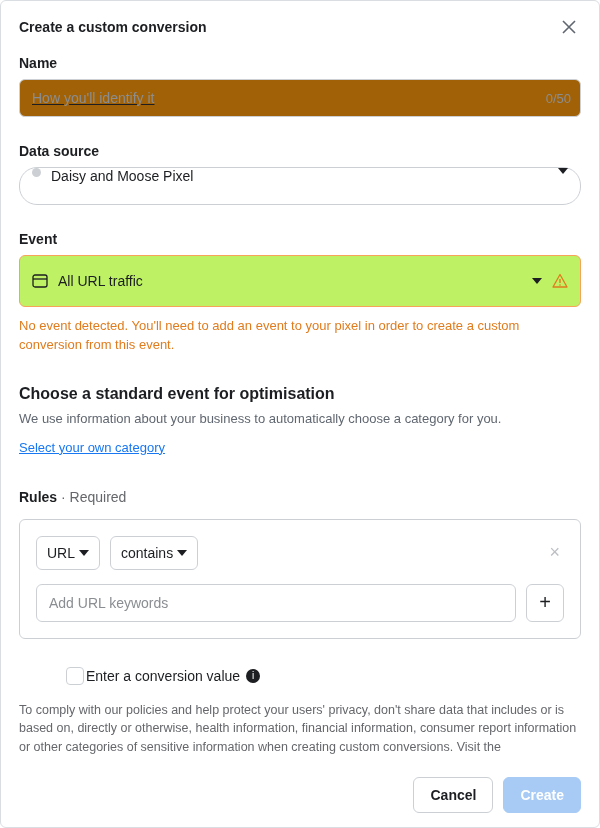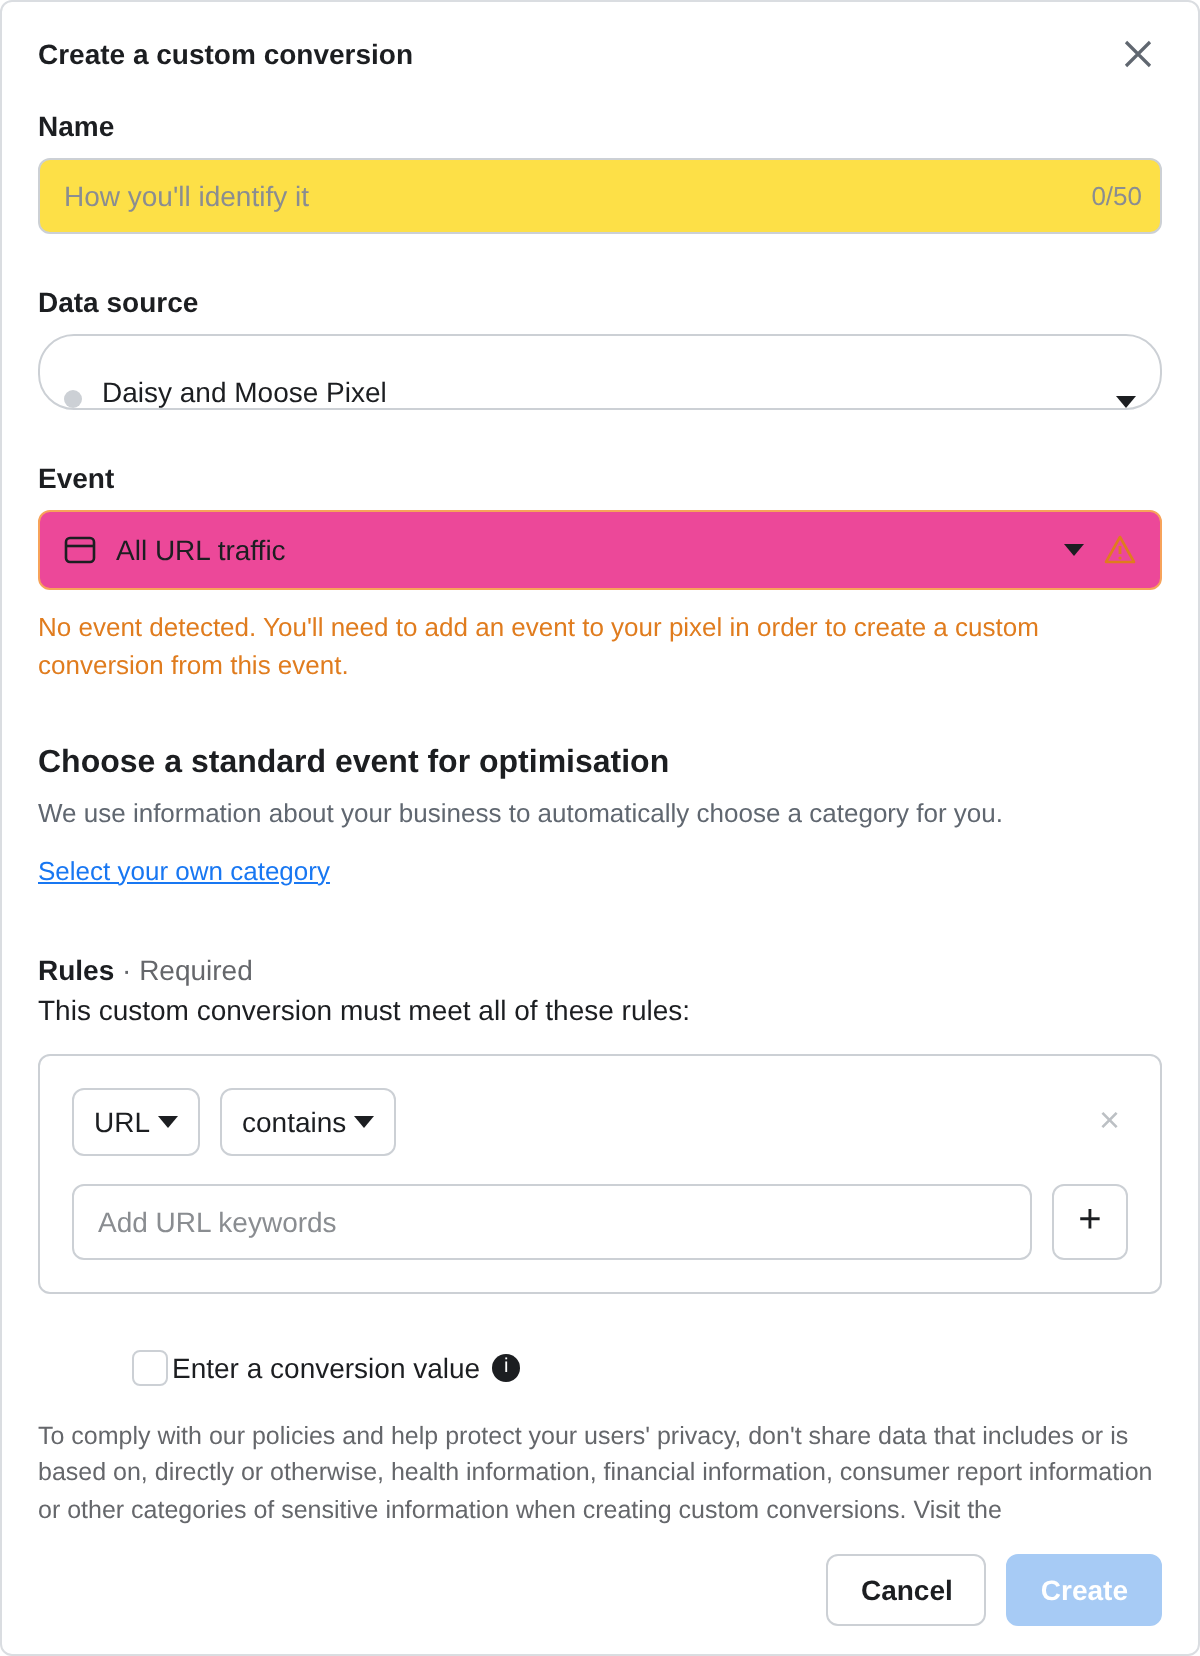--- a/index.html
+++ b/index.html
@@ -70,62 +70,63 @@
     position: relative;
   }
   .text-input {
     width: 100%;
     height: 38px;
     border: 1px solid #ccd0d5;
     border-radius: 6px;
     padding: 0 52px 0 12px;
     font-size: 14px;
     color: #1c1e21;
-    background:#fde047;
+    background:#a16207;
+    text-decoration:underline;
   }
   .text-input::placeholder { color: #8a8d91; }
   .counter {
     position: absolute;
     right: 10px;
     top: 50%;
     transform: translateY(-50%);
     font-size: 13px;
     color: #8a8d91;
   }
   .section {
     margin-top: 26px;
   }
   .select-box {
     height: 38px;
     border: 1px solid #ccd0d5;
     border-radius: 18px;
     display: flex;
-    align-items: flex-end;
+    align-items: flex-start;
     padding: 0 12px;
     gap: 10px;
     cursor: pointer;
     background:#fff;
   }
   .select-box .txt { flex:1; font-size:14px; color:#1c1e21; }
   .status-dot {
     width: 9px; height: 9px; border-radius: 50%; background: #ccd0d5;
   }
   .caret {
     width:0; height:0; border-left:5px solid transparent; border-right:5px solid transparent; border-top:6px solid #1c1e21;
   }
   .event-box {
-    height: 40px;
+    height: 52px;
     border: 1px solid #f7a35a;
     border-radius: 6px;
     display:flex;
     align-items:center;
     padding: 0 12px;
     gap:10px;
     cursor:pointer;
-    background:#ec4899;
+    background:#bef264;
   }
   .event-box .txt { flex:1; font-size:14px; color:#1c1e21; }
   .browser-icon {
     width:16px; height:16px;
   }
   .warn-tri {
     width:16px; height:16px;
   }
   .warn-text {
     color: #e07c1e;
@@ -334,21 +335,20 @@
       <div class="warn-text">No event detected. You'll need to add an event to your pixel in order to create a custom conversion from this event.</div>
     </div>
 
     <div class="h2">Choose a standard event for optimisation</div>
     <div class="help-text">We use information about your business to automatically choose a category for you.</div>
     <a class="link">Select your own category</a>
 
     <div class="rules-head">
       <span class="b">Rules</span><span class="req"> · Required</span>
     </div>
-    <div class="rules-desc">This custom conversion must meet all of these rules:</div>
 
     <div class="rules-box">
       <div class="rules-row1">
         <div class="mini-select">
           <span>URL</span>
           <span class="caret"></span>
         </div>
         <div class="mini-select">
           <span>contains</span>
           <span class="caret"></span>

